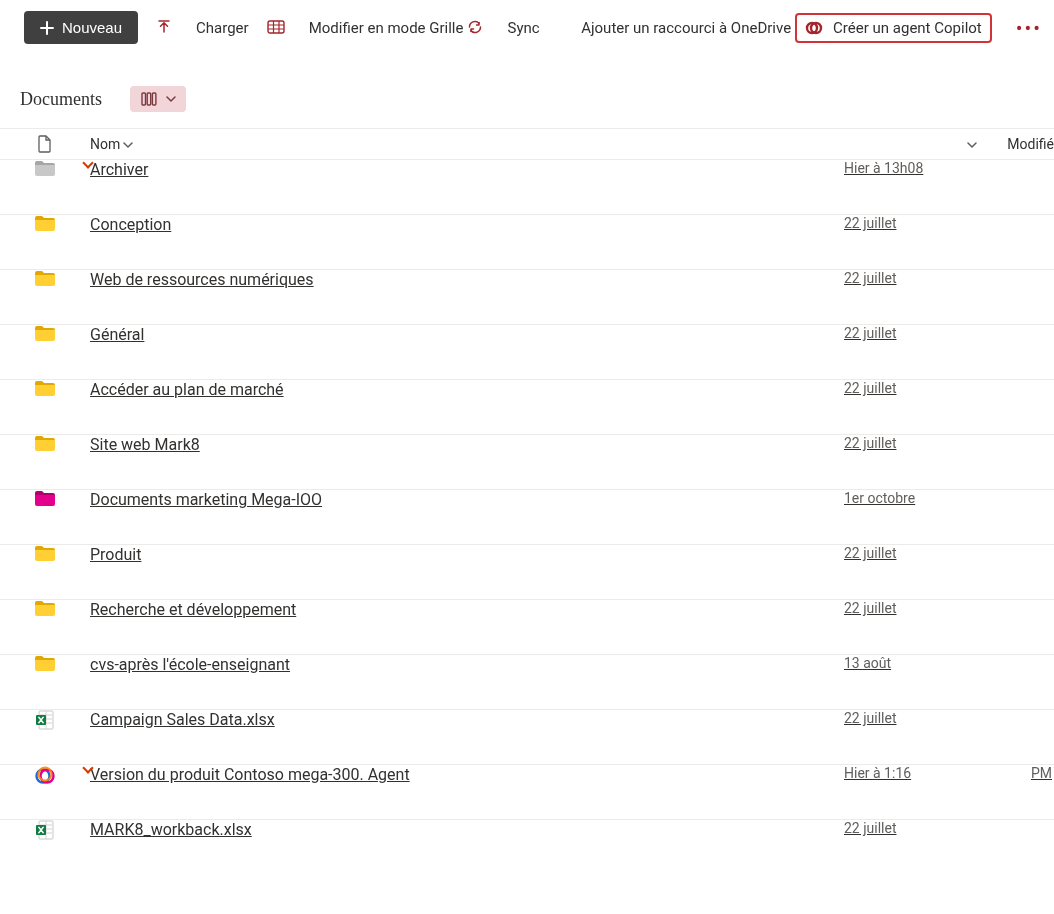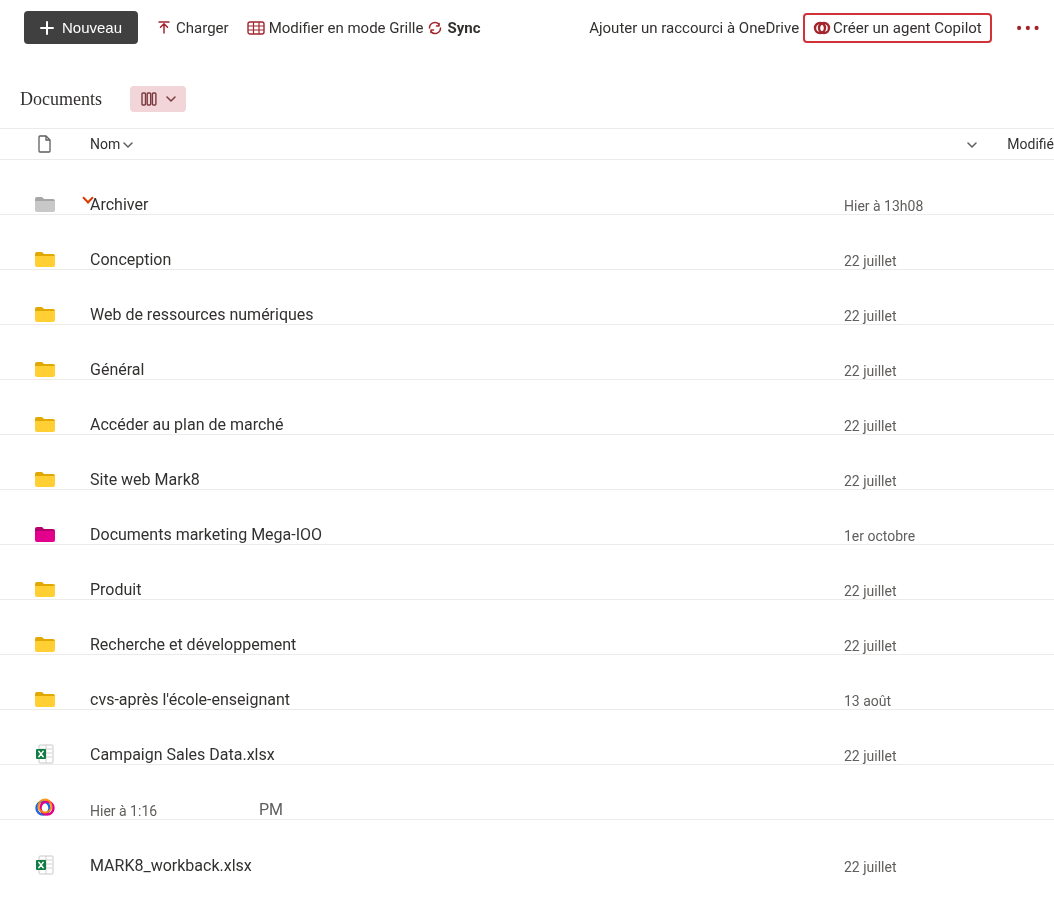--- a/index.html
+++ b/index.html
@@ -27,34 +27,33 @@
     border-radius: 4px;
     padding: 8px 16px;
     font-size: 15px;
     display: flex;
     align-items: center;
     gap: 8px;
     cursor: pointer;
   }
   .tb-item {
     display: flex;
-    align-items: center;
-    gap: 4px;
+    gap: 24px;
     font-size: 15px;
     color: #323130;
     cursor: pointer;
     white-space: nowrap;
   }
   .highlight-box {
     border: 2px solid #d13438;
     border-radius: 4px;
     padding: 4px 8px;
     display: flex;
     align-items: center;
-    gap: 2px;
+    gap: 10px;
   }
   .more-btn {
     color: #a4262c;
     font-size: 20px;
     margin-left: 6px;
     cursor: pointer;
     letter-spacing: 2px;
   }
   .header-row {
     display: flex;
@@ -88,30 +87,31 @@
   .col-icon-slot { width: 90px; text-align: center; }
   .col-icon-slot svg { vertical-align: middle; }
   .col-name { flex: 1; display: flex; align-items: center; gap: 3px; color:#323130; font-size:14px; }
   .col-name-chev { color:#605e5c; }
   .col-spacer { width: 20px; }
   .col-mod-chev { width: 30px; text-align:center; color:#605e5c; }
   .col-modified { width: 150px; font-size:14px; color:#323130; }
   .list { }
   .row {
     display: flex;
-    align-items: flex-end;
+    align-items: flex-start;
     height: 55px;
     border-bottom: 1px solid #edebe9;
     cursor: pointer;
+    text-decoration: underline;
   }
   .row:last-child { border-bottom: none; }
   .row-icon { width: 90px; display:flex; justify-content:center; }
   .row-name { flex: 1; font-size: 16px; color:#323130; position:relative; }
   .row-mod { width: 150px; font-size: 14px; color:#605e5c; }
-  .row-extra { width: 60px; text-align:right; padding-right:17px; font-size:16px; color:#605e5c; }
+  .row-extra { width: 60px; text-align:right; padding-right:2px; font-size:14px; color:#605e5c; }
   .link-mark::before {
     content: '';
     position: absolute;
     left: -6px;
     top: -1px;
     width: 6px; height: 6px;
     border-right: 2px solid #d83b01;
     border-bottom: 2px solid #d83b01;
     transform: rotate(45deg);
   }
@@ -150,21 +150,21 @@
   <div class="tb-item">
     <span class="ic">
       <svg width="18" height="16" viewBox="0 0 18 16">
           <rect x="1" y="2" width="16" height="12" rx="2" stroke="#a4262c" stroke-width="1.4" fill="none"></rect>
           <path d="M1 6h16M1 10h16M6.5 2v12M12 2v12" stroke="#a4262c" stroke-width="1.2"></path>
         </svg>
     </span>
     <span>Modifier en mode Grille</span>
   </div>
 
-  <div class="tb-item" style="margin-left:-14px;font-weight:bold;">
+  <div class="tb-item" style="margin-left:-14px;">
     <span class="ic">
       <svg width="16" height="16" viewBox="0 0 16 16">
           <path d="M13.5 8a5.5 5.5 0 0 1-9.4 3.9M2.5 8a5.5 5.5 0 0 1 9.4-3.9" stroke="#a4262c" stroke-width="1.5" fill="none" stroke-linecap="round"></path>
           <path d="M4 12.5V10h2.5M12 3.5V6H9.5" stroke="#a4262c" stroke-width="1.5" fill="none" stroke-linecap="round" stroke-linejoin="round"></path>
         </svg>
     </span>
     <span>Sync</span>
   </div>
 
   <div class="tb-item" style="margin-left:auto;">
@@ -379,20 +379,21 @@
     <div class="row">
     <div class="row-icon">
         <span class="ic">
           <svg width="22" height="22" viewBox="0 0 22 22">
             <circle cx="9" cy="11" r="6.5" fill="none" stroke="#2266dd" stroke-width="2.4"></circle>
             <circle cx="13" cy="11" r="6.5" fill="none" stroke="#e3008c" stroke-width="2.4"></circle>
             <circle cx="11" cy="9" r="6.5" fill="none" stroke="#ff8c00" stroke-width="2" opacity="0.9"></circle>
           </svg>
         </span>
       </div>
+    <div class="row-name link-mark">Version du produit Contoso mega-300. Agent</div>
     <div class="row-mod">Hier à 1:16</div>
     <div class="row-extra">PM</div>
   </div>
     <div class="row">
     <div class="row-icon">
         <span class="ic">
           <svg width="20" height="20" viewBox="0 0 20 20">
             <rect x="4" y="1" width="14" height="18" rx="1" fill="#fff" stroke="#c8c8c8"></rect>
             <path d="M5 5h12M5 9h12M5 13h12M11 1v18" stroke="#c8c8c8" stroke-width="0.8"></path>
             <rect x="1" y="5" width="10" height="10" rx="1" fill="#107c41"></rect>

